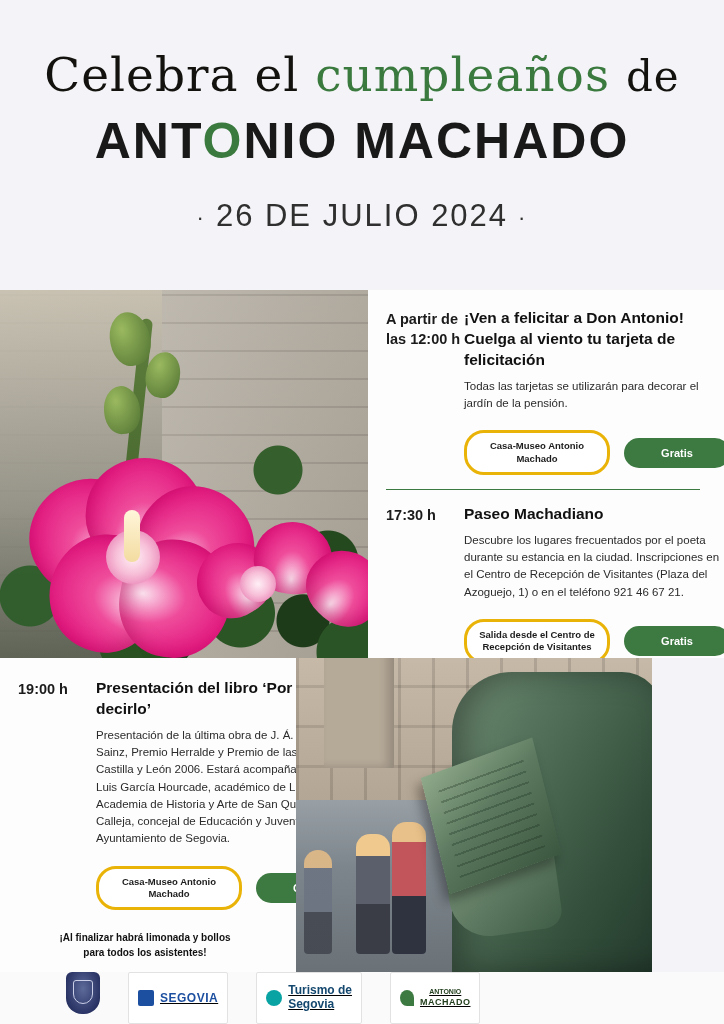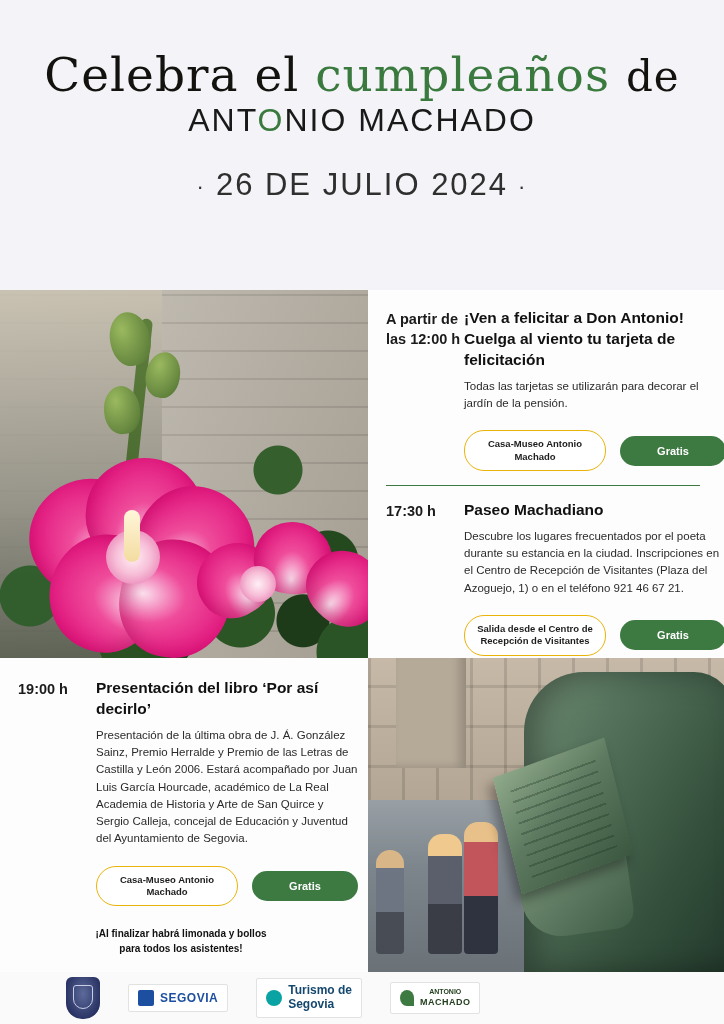--- a/index.html
+++ b/index.html
@@ -37,26 +37,27 @@
     line-height: 1.15;
     white-space: nowrap;
   }
   .script-line .green {
     color: #3b7a3f;
   }
   .script-line .sm {
     font-size: 42px;
   }
   .machado {
+    margin-top: 10px;
     font-family: "Liberation Sans", sans-serif;
-    font-size: 32px;
+    font-size: 50px;
     letter-spacing: 2px;
     color: #191919;
     white-space: nowrap;
-    font-weight: 400;
+    font-weight: 700;
   }
   .machado .o-green {
     color: #3b7a3f;
   }
   .date-line {
     margin-top: 28px;
     font-size: 31px;
     letter-spacing: 2px;
     color: #2f2f2f;
   }
@@ -214,21 +215,21 @@
     line-height: 1.5;
     margin: 0;
   }
   .pills {
     display: flex;
     align-items: center;
     gap: 14px;
     margin-top: 18px;
   }
   .pill-outline {
-    border: 1px solid #eab308;
+    border: 3px solid #eab308;
     border-radius: 20px;
     padding: 7px 10px;
     font-size: 9.5px;
     font-weight: bold;
     color: #1d1d1d;
     text-align: center;
     line-height: 1.3;
     min-width: 120px;
     background: #fff;
   }
@@ -247,21 +248,21 @@
     background: #3d7a41;
     margin: 14px 0 14px 0;
   }
 
   
   .bottom {
     display: flex;
     height: 314px;
   }
   .events-bottom {
-    width: 368px;
+    width: 296px;
     background: #fdfdfd;
     box-sizing: border-box;
     padding: 20px 24px 6px 18px;
   }
   .final-note {
     margin-top: 20px;
     text-align: center;
     font-size: 10px;
     font-weight: bold;
     color: #111;
@@ -345,24 +346,24 @@
     position: absolute;
     inset: 12px 14px;
     background: repeating-linear-gradient(0deg, rgba(20,40,25,.28) 0 2px, transparent 2px 11px);
   }
 
   
   .footer {
     height: 52px;
     background: #fafafa;
     display: flex;
-    align-items: center;
     padding-left: 66px;
     gap: 28px;
     box-sizing: border-box;
+    text-decoration: underline;
   }
   .crest {
     width: 34px; height: 42px;
     background: radial-gradient(ellipse at 50% 40%, #5c6a9a 0%, #2b3566 70%, #1a2146 100%);
     border-radius: 6px 6px 16px 16px;
     position: relative;
   }
   .crest:before {
     content: "";
     position: absolute;

